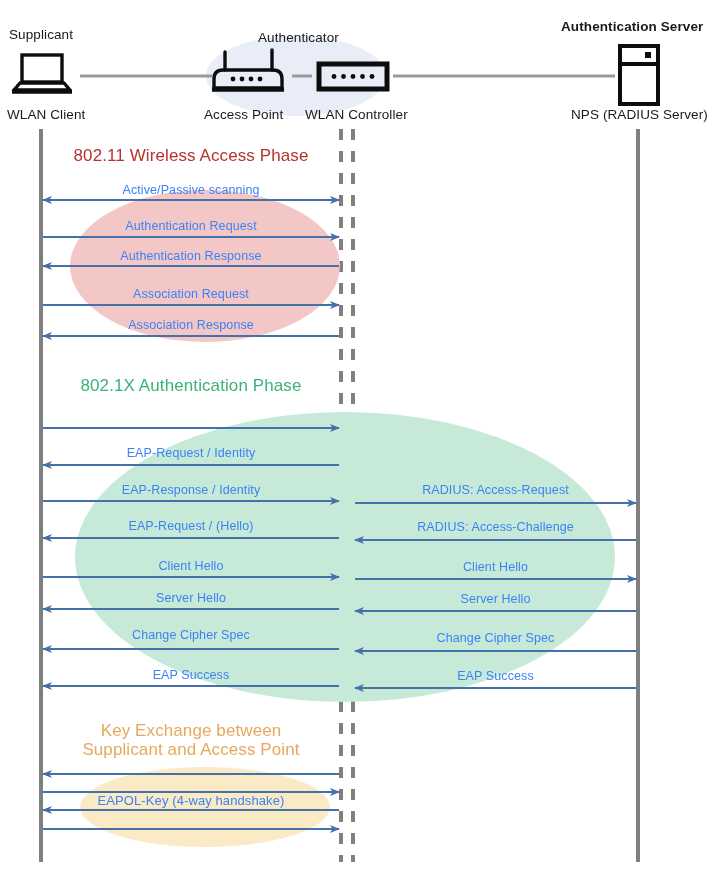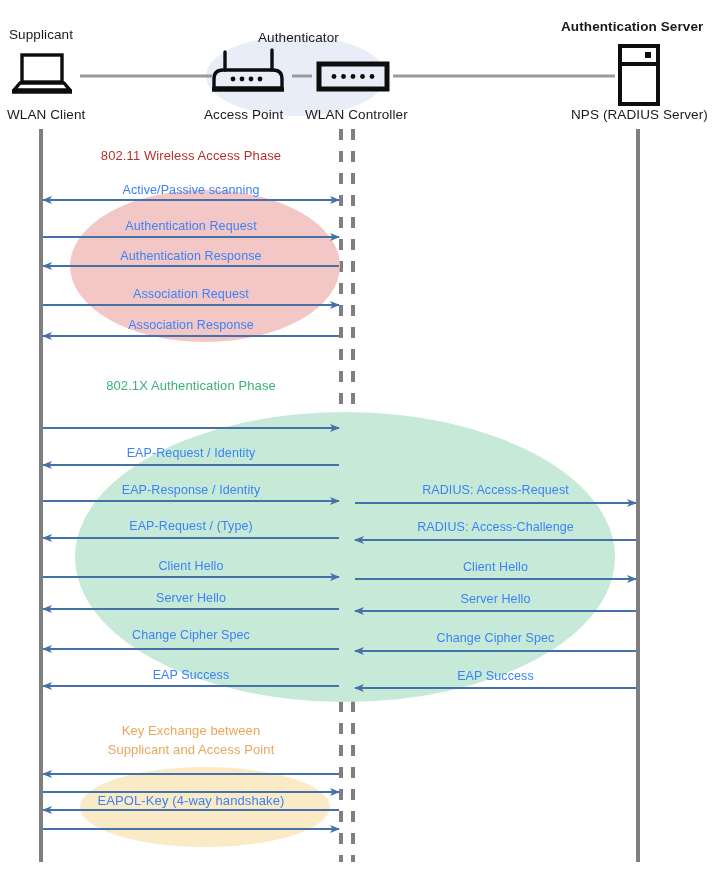--- a/index.html
+++ b/index.html
@@ -28,21 +28,21 @@
     position:absolute;
     font-size:13.5px;
     color:#1a1a1a;
     white-space:nowrap;
     letter-spacing:.1px;
   }
 
   
   .phase-caption{
     position:absolute;
-    font-size:13px;
+    font-size:17px;
     white-space:nowrap;
     text-align:center;
     letter-spacing:.1px;
     line-height:19px;
   }
   .phase-red{color:#b5322e;}
   .phase-green{color:#3cb179;}
   .phase-orange{color:#e8a85c;}
 
   
@@ -175,21 +175,21 @@
   <div class="phase-caption phase-orange" style="left:41px; top:740px; width:300px;">Supplicant and Access Point</div>
 
   <div class="msg-label" style="left:41px; top:183px; width:300px;">Active/Passive scanning</div>
   <div class="msg-label" style="left:41px; top:219px; width:300px;">Authentication Request</div>
   <div class="msg-label" style="left:41px; top:249px; width:300px;">Authentication Response</div>
   <div class="msg-label" style="left:41px; top:287px; width:300px;">Association Request</div>
   <div class="msg-label" style="left:41px; top:318px; width:300px;">Association Response</div>
 
   <div class="msg-label" style="left:41px; top:446px; width:300px;">EAP-Request / Identity</div>
   <div class="msg-label" style="left:41px; top:483px; width:300px;">EAP-Response / Identity</div>
-  <div class="msg-label" style="left:41px; top:519px; width:300px;">EAP-Request / (Type)</div>
+  <div class="msg-label" style="left:41px; top:519px; width:300px;">EAP-Request / (Hello)</div>
   <div class="msg-label" style="left:41px; top:559px; width:300px;">Client Hello</div>
   <div class="msg-label" style="left:41px; top:591px; width:300px;">Server Hello</div>
   <div class="msg-label" style="left:41px; top:628px; width:300px;">Change Cipher Spec</div>
   <div class="msg-label" style="left:41px; top:668px; width:300px;">EAP Success</div>
 
   <div class="msg-label" style="left:353px; top:483px; width:285px;">RADIUS: Access-Request</div>
   <div class="msg-label" style="left:353px; top:520px; width:285px;">RADIUS: Access-Challenge</div>
   <div class="msg-label" style="left:353px; top:560px; width:285px;">Client Hello</div>
   <div class="msg-label" style="left:353px; top:592px; width:285px;">Server Hello</div>
   <div class="msg-label" style="left:353px; top:631px; width:285px;">Change Cipher Spec</div>

